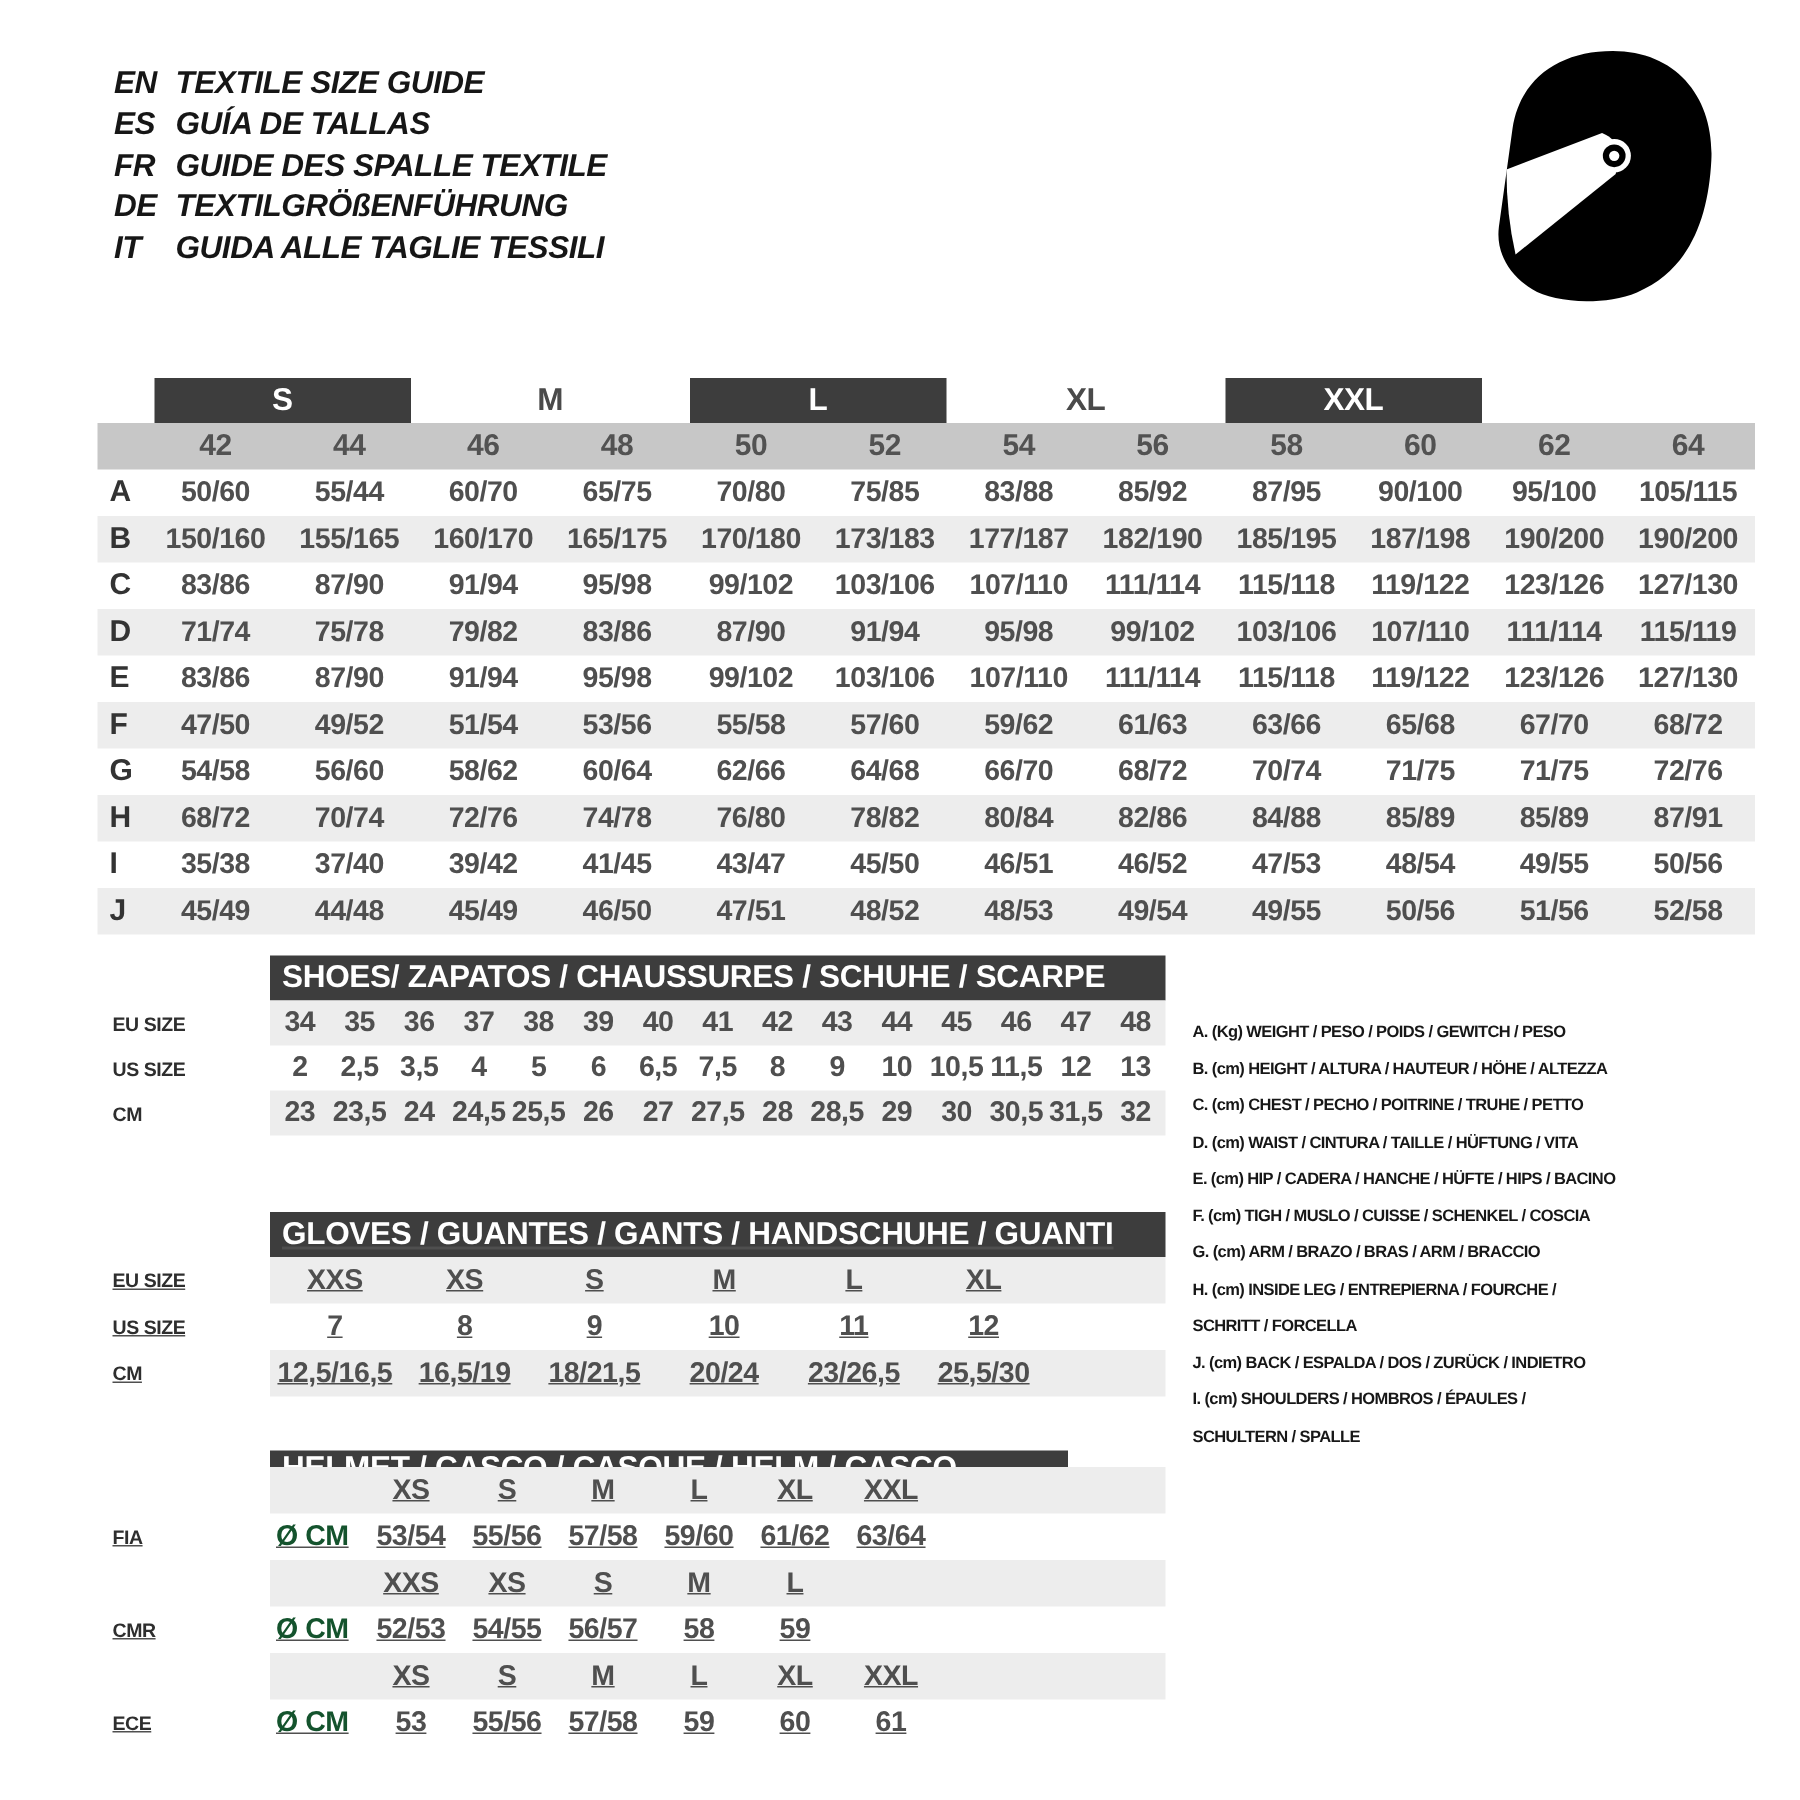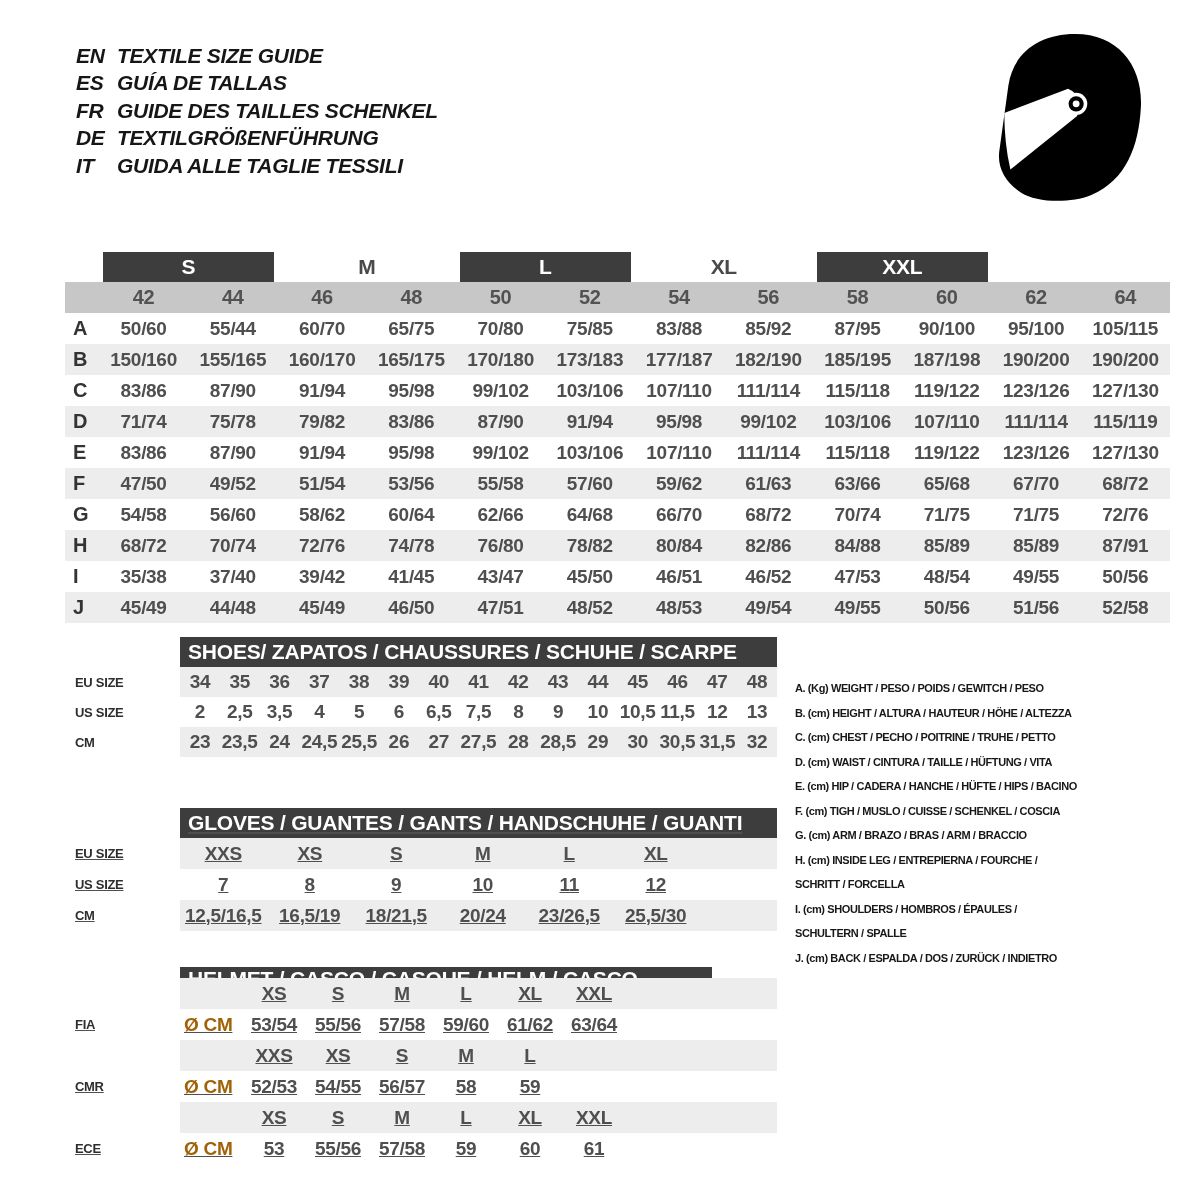--- a/index.html
+++ b/index.html
@@ -35,21 +35,21 @@
   .st-label{display:flex;align-items:center;padding-left:10px;color:#2e2e2e;font-size:13px;}
   .st-band{background:#3d3d3d;color:#ffffff;display:flex;align-items:center;
            padding-left:8px;font-size:21px;letter-spacing:-0.2px;}
   .helmet .st-band{width:532px;padding-left:8px;box-sizing:border-box;margin-top:19px;}
   .st-content{display:grid;}
   .st-content.shaded{background:#ededed;}
   .shoes .st-content{grid-template-columns:repeat(15,1fr);}
   .gloves .st-content{grid-template-columns:repeat(6,86.5px) 1fr;}
   .helmet-grid{grid-template-columns:62px repeat(6,64px) 1fr;}
   .st-cell{display:flex;align-items:center;justify-content:center;font-size:19px;}
-  .st-cell.unit{justify-content:flex-start;padding-left:4px;color:#a16207;}
+  .st-cell.unit{justify-content:flex-start;padding-left:4px;color:#14532d;}
   .shoes{top:637px;}
   .gloves{top:808px;}
   .helmet{top:948px;}
   
   .legend{position:absolute;left:795px;top:676px;width:402px;font-size:11px;
           color:#171717;letter-spacing:-0.4px;}
   .legend-line{line-height:24.5px;white-space:nowrap;}
 </style>
 </head>
 <body>
@@ -60,21 +60,21 @@
       <div class="lang-row">
         <div class="lang-code">EN</div>
         <div class="lang-text">TEXTILE SIZE GUIDE</div>
       </div>
       <div class="lang-row">
         <div class="lang-code">ES</div>
         <div class="lang-text">GUÍA DE TALLAS</div>
       </div>
       <div class="lang-row">
         <div class="lang-code">FR</div>
-        <div class="lang-text">GUIDE DES TAILLES SCHENKEL</div>
+        <div class="lang-text">GUIDE DES SPALLE TEXTILE</div>
       </div>
       <div class="lang-row">
         <div class="lang-code">DE</div>
         <div class="lang-text">TEXTILGRÖßENFÜHRUNG</div>
       </div>
       <div class="lang-row">
         <div class="lang-code">IT</div>
         <div class="lang-text">GUIDA ALLE TAGLIE TESSILI</div>
       </div>
     </div>
@@ -467,21 +467,21 @@
         <div class="legend-line">F. (cm) TIGH / MUSLO / CUISSE / SCHENKEL / COSCIA</div>
       </div>
       <div class="legend-item">
         <div class="legend-line">G. (cm) ARM / BRAZO / BRAS / ARM / BRACCIO</div>
       </div>
       <div class="legend-item">
         <div class="legend-line">H. (cm) INSIDE LEG / ENTREPIERNA / FOURCHE /</div>
         <div class="legend-line">SCHRITT / FORCELLA</div>
       </div>
       <div class="legend-item">
+        <div class="legend-line">J. (cm) BACK / ESPALDA / DOS / ZURÜCK / INDIETRO</div>
+      </div>
+      <div class="legend-item">
         <div class="legend-line">I. (cm) SHOULDERS / HOMBROS / ÉPAULES /</div>
         <div class="legend-line">SCHULTERN / SPALLE</div>
       </div>
-      <div class="legend-item">
-        <div class="legend-line">J. (cm) BACK / ESPALDA / DOS / ZURÜCK / INDIETRO</div>
-      </div>
     </div>
 
 </div>
 
 </body></html>

